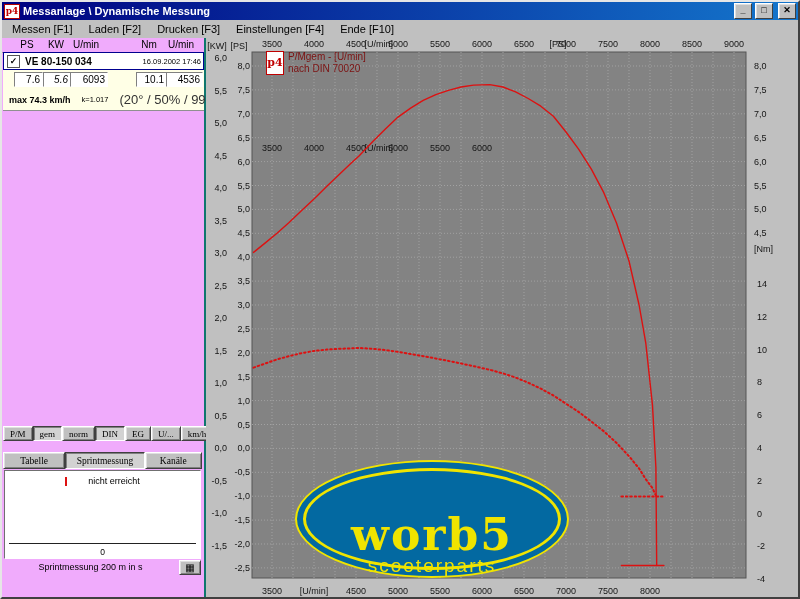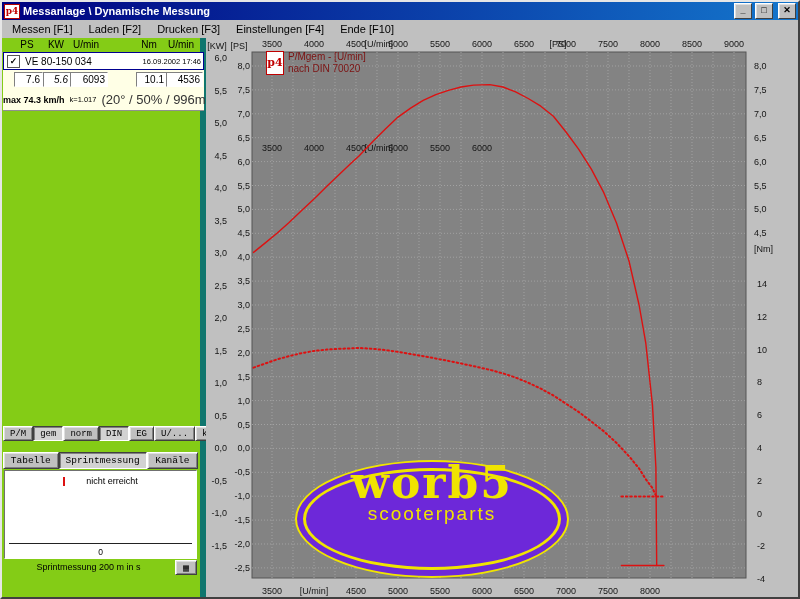--- a/index.html
+++ b/index.html
@@ -15,45 +15,45 @@
             font-family:"DejaVu Serif",serif;font-weight:bold;font-size:9px;line-height:12px;text-align:center;}
   .win-title{flex:1;font-size:11px;font-weight:bold;white-space:nowrap;}
   .tb-btn{width:16px;height:14px;background:#c0c0c0;color:#000;font-size:9px;font-weight:bold;line-height:12px;
           text-align:center;border:1px solid;border-color:#fff #404040 #404040 #fff;box-shadow:inset 1px 1px 0 #dfdfdf;}
   .tb-btn.close{margin-left:2px;}
   
   .menubar{position:absolute;top:18px;left:0;right:0;height:18px;display:flex;align-items:center;font-size:11px;padding-left:2px;}
   .menu-item{padding:1px 8px;white-space:nowrap;}
   
   .main{position:absolute;top:36px;left:0;right:0;bottom:0;}
-  .left-panel{position:absolute;left:0;top:0;width:204px;height:559px;background:#84cc16;border-right:6px solid #0f766e;box-sizing:border-box;}
+  .left-panel{position:absolute;left:0;top:0;width:204px;height:559px;background:#f0abfc;border-right:2px solid #0f766e;box-sizing:border-box;}
   
   .col-header{position:absolute;top:0;left:0;right:0;height:14px;font-size:10px;border-bottom:1px solid #9a9a9a;}
   .col-header span{position:absolute;top:1px;text-align:center;}
   .ch-0{left:14px;width:22px;} .ch-1{left:43px;width:22px;} .ch-2{left:66px;width:36px;}
   .ch-3{left:135px;width:24px;} .ch-4{left:160px;width:38px;}
   
   .card{position:absolute;top:14px;left:1px;width:201px;height:58px;background:var(--card,#ffffe6);border-bottom:1px solid #909090;}
   .card-row1{position:absolute;top:0;left:0;right:0;height:16px;background:#fff;
              border:1px solid var(--sel,#000090);display:flex;align-items:center;}
   .checkbox{width:11px;height:11px;background:#fff;border:1px solid #555;margin-left:3px;
             font-size:9px;line-height:10px;text-align:center;font-weight:bold;flex:0 0 auto;}
-  .m-name{font-weight:normal;font-size:10px;margin-left:5px;flex:1;white-space:nowrap;}
+  .m-name{font-weight:bold;font-size:10px;margin-left:5px;flex:1;white-space:nowrap;}
   .m-date{font-size:7.5px;margin-right:2px;white-space:nowrap;}
   .card-row2{position:absolute;top:18px;left:0;right:0;height:19px;}
   .vcell{position:absolute;top:2px;height:13px;background:#fff;border:1px solid;border-color:#808080 #fff #fff #808080;
          font-size:10px;text-align:right;padding-right:2px;line-height:13px;box-sizing:content-box;}
   .v-ps{left:11px;width:25px;} .v-kw{left:40px;width:24px;font-style:italic;} .v-rpm1{left:67px;width:34px;}
   .v-nm{left:133px;width:27px;} .v-rpm2{left:163px;width:33px;}
-  .card-row3{position:absolute;top:39px;left:0;right:0;height:17px;display:flex;align-items:center;gap:5px;white-space:nowrap;}
+  .card-row3{position:absolute;top:39px;left:0;right:0;height:17px;display:flex;align-items:center;gap:11px;padding-left:6px;white-space:nowrap;}
   .m-max{font-size:9px;font-weight:bold;} .m-k{font-size:7.5px;} .m-cond{font-size:13px;color:#333;}
   
   .btn3d{background:#c0c0c0;border:1px solid;border-color:#fff #404040 #404040 #fff;
          box-shadow:inset 1px 1px 0 #dfdfdf, inset -1px -1px 0 #808080;box-sizing:border-box;
-         font-family:Liberation Mono, monospace;color:#000;display:flex;align-items:center;justify-content:center;}
+         font-family:Liberation Serif, serif;color:#000;display:flex;align-items:center;justify-content:center;}
   .btn3d.active{border-color:#404040 #fff #fff #404040;box-shadow:inset 1px 1px 0 #808080;background:#d2d2d2;}
   .unit-row{position:absolute;top:388px;left:1px;right:2px;height:15px;display:flex;}
   .ubtn{flex:1;font-size:9px;height:15px;}
   .tab-row{position:absolute;top:414px;left:1px;right:2px;height:17px;display:flex;}
   .tab{font-size:9.5px;height:17px;}
   .tab-0{flex:1;} .tab-1{flex:1.35;} .tab-2{flex:0.9;}
   
   .sprint-panel{position:absolute;top:432px;left:2px;right:3px;height:87px;background:#fff;
                 border:1px solid;border-color:#707070 #fff #fff #707070;}
   .sprint-status{position:absolute;top:5px;left:0;right:0;display:flex;justify-content:center;align-items:center;gap:21px;font-size:9px;}
@@ -70,23 +70,23 @@
   .led{width:7px;height:7px;border-radius:50%;border:1px solid #333;background:#aaa;flex:0 0 auto;}
   
   .chart-panel{position:absolute;left:204px;top:0;width:592px;height:559px;background:#c0c0c0;}
   #chart-svg{position:absolute;left:0;top:0;}
   #chart-svg text{font-family:"Liberation Sans",sans-serif;font-size:9px;fill:#151515;}
   .legend{position:absolute;left:60px;top:13px;display:flex;gap:4px;z-index:4;color:#7c1212;font-size:10px;line-height:12px;}
   .p4box{width:16px;height:22px;background:#fff;border:1px solid #c00000;color:#c00000;font-weight:bold;font-size:11px;
          display:flex;align-items:center;justify-content:center;font-family:"DejaVu Serif",serif;}
   .legend-text{white-space:nowrap;}
   
-  .logo{position:absolute;left:89px;top:422px;width:270px;height:114px;background:#6d28d9;
+  .logo{position:absolute;left:89px;top:422px;width:270px;height:114px;background:#0369a1;
         border:2px solid var(--yellow,#f0e400);border-radius:50%;display:flex;flex-direction:column;
-        align-items:center;justify-content:flex-start;z-index:5;}
+        align-items:center;justify-content:flex-end;z-index:5;}
   .logo-ring{position:absolute;inset:6px;border:3px solid var(--yellow,#f0e400);border-radius:50%;}
   .logo-text1{font-family:"DejaVu Serif",serif;font-weight:bold;font-size:44px;line-height:42px;
               color:var(--yellow,#f0e400);letter-spacing:2px;z-index:2;}
   .logo-text2{font-size:19px;line-height:20px;color:var(--yellow,#f0e400);letter-spacing:2px;z-index:2;}
 </style>
 </head>
 <body>
 
 <div class="window">
 

